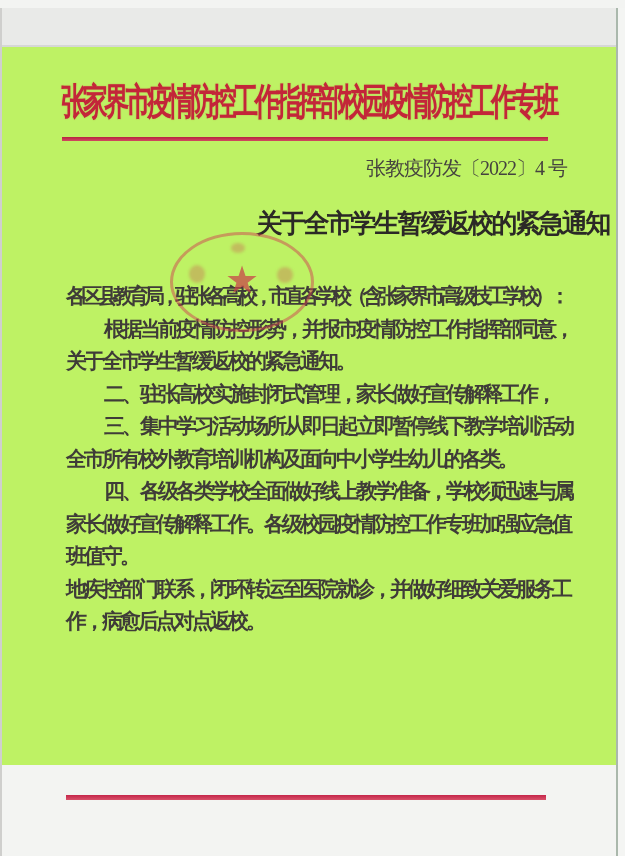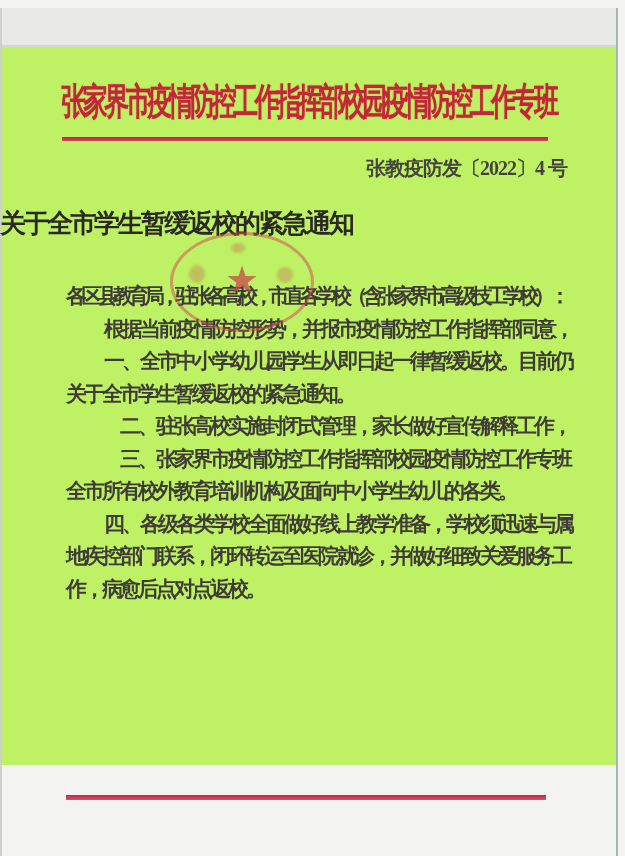--- a/index.html
+++ b/index.html
@@ -37,25 +37,25 @@
     color:#c32639;
     transform:scaleY(1.48);transform-origin:center;
     text-shadow:0 0 1px rgba(195,38,57,0.45);
   }
   .rule-top{
     position:absolute;left:62px;top:129px;width:486px;height:4px;
     background:linear-gradient(#b82340,#d04a60);
   }
   .doc-number{
     position:absolute;right:58px;top:147px;height:26px;line-height:26px;
-    font-size:20px;letter-spacing:-1px;color:#45433f;white-space:nowrap;font-weight:bold;
+    font-size:20px;letter-spacing:-1px;color:#45433f;white-space:nowrap;
   }
   .doc-title{
     position:absolute;left:0;right:16px;top:198px;height:36px;line-height:36px;
-    text-align:left;font-size:26px;font-weight:bold;
+    text-align:right;font-size:26px;font-weight:bold;
     letter-spacing:-2.5px;color:#2b2926;white-space:nowrap;
   }
   .seal{
     position:absolute;left:170px;top:224px;width:138px;height:94px;
     border:3px solid rgba(206,68,82,0.50);
     border-radius:50%;
     filter:blur(0.5px);
     z-index:3;
   }
   .seal-star{
@@ -74,21 +74,21 @@
   .seal-blob.b3{left:58px;top:8px;width:14px;height:10px;}
   .body-text{
     position:absolute;left:66px;top:272px;width:504px;
     font-size:21px;letter-spacing:-3px;color:#3f3c38;
     z-index:2;
     font-weight:bold;
   }
   .line{
     height:32.5px;line-height:32.5px;white-space:nowrap;
   }
-  .line.indent{padding-left:38px;text-align:right;}
+  .line.indent{padding-left:38px;}
   .line.tight{letter-spacing:-5.4px;}
   .rule-bottom{
     position:absolute;left:66px;top:787px;width:480px;height:5px;
     background:linear-gradient(#c5264a,#d8516a);
   }
 </style>
 </head>
 <body>
 
 <div class="page">
@@ -109,25 +109,26 @@
   <div class="seal">
     <span class="seal-star">★</span>
     <span class="seal-blob b1"></span>
     <span class="seal-blob b2"></span>
     <span class="seal-blob b3"></span>
   </div>
 
   <div class="body-text">
     <div class="line tight">各区县教育局，驻张各高校，市直各学校（含张家界市高级技工学校）：</div>
     <div class="line indent">根据当前疫情防控形势，并报市疫情防控工作指挥部同意，</div>
-    <div class="line indent">一、全市中小学幼儿园学生从即日起一律暂缓返校。目前仍</div>
     <div class="line">关于全市学生暂缓返校的紧急通知。</div>
     <div class="line indent">二、驻张高校实施封闭式管理，家长做好宣传解释工作，</div>
-    <div class="line indent">三、张家界市疫情防控工作指挥部校园疫情防控工作专班</div>
+    <div class="line indent">三、集中学习活动场所从即日起立即暂停线下教学培训活动</div>
     <div class="line">全市所有校外教育培训机构及面向中小学生幼儿的各类。</div>
     <div class="line indent">四、各级各类学校全面做好线上教学准备，学校须迅速与属</div>
+    <div class="line">家长做好宣传解释工作。各级校园疫情防控工作专班加强应急值</div>
+    <div class="line">班值守。</div>
     <div class="line">地疾控部门联系，闭环转运至医院就诊，并做好细致关爱服务工</div>
     <div class="line">作，病愈后点对点返校。</div>
   </div>
 
   <div class="rule-bottom"></div>
 
 </div>
 
 </body></html>

